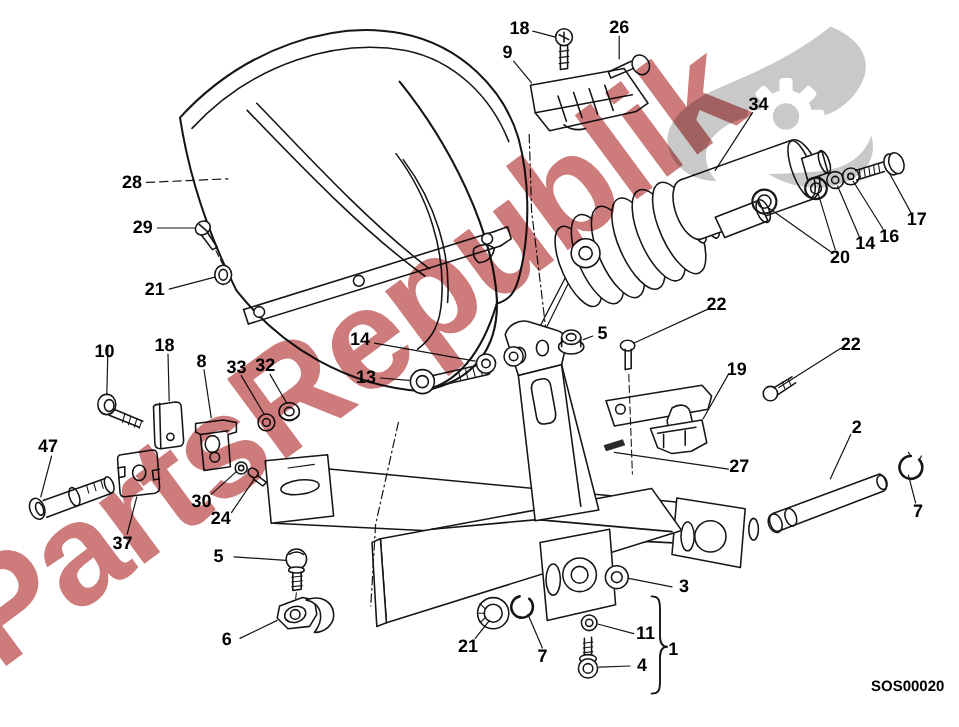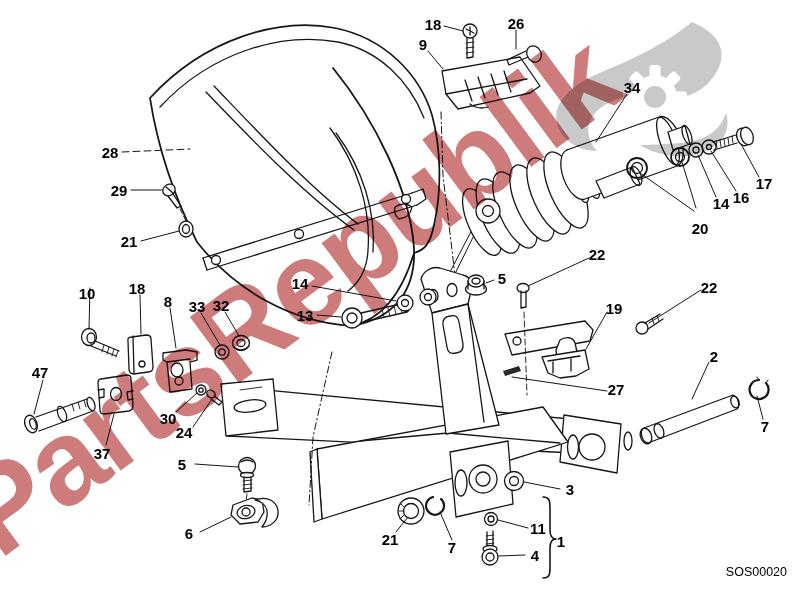--- a/index.html
+++ b/index.html
@@ -4,21 +4,21 @@
 <style>
   html,body{margin:0;padding:0;background:#fff;}
   #stage{position:relative;width:799px;height:606px;background:#ffffff;overflow:hidden;
          font-family:"Liberation Sans", sans-serif;}
   #stage svg{position:absolute;left:0;top:0;}
   .art path,.art line,.art circle,.art ellipse,.art polyline,.art rect{vector-effect:non-scaling-stroke;}
   
   .co{position:absolute;transform:translate(-50%,-50%);font-weight:bold;font-size:15px;
       color:#000;letter-spacing:0;white-space:nowrap;}
   
-  .code{position:absolute;right:12px;top:565px;font-weight:normal;font-size:12.5px;color:#000;}
+  .code{position:absolute;right:12px;top:565px;font-weight:bold;font-size:12.5px;color:#000;}
   
   .wm-text{position:absolute;left:10px;top:455px;line-height:1;font-size:120px;font-weight:bold;
            letter-spacing:-2px;color:var(--wm-color,#cd7b7b);transform:rotate(-36.5deg);
            transform-origin:0 100%;mix-blend-mode:multiply;pointer-events:none;white-space:nowrap;}
   .wm-logo{position:absolute;left:540px;top:10px;width:205px;height:165px;
            mix-blend-mode:multiply;pointer-events:none;}
 </style>
 </head>
 <body>
 
@@ -360,21 +360,21 @@
   <span class="co" style="left:390px;top:539px">21</span>
   <span class="co" style="left:452px;top:547px">7</span>
   <span class="co" style="left:502px;top:278px">5</span>
   <span class="co" style="left:597px;top:254px">22</span>
   <span class="co" style="left:614px;top:308px">19</span>
   <span class="co" style="left:709px;top:287px">22</span>
   <span class="co" style="left:433px;top:24px">18</span>
   <span class="co" style="left:423px;top:44px">9</span>
   <span class="co" style="left:516px;top:23px">26</span>
   <span class="co" style="left:632px;top:87px">34</span>
-  <span class="co" style="left:700px;top:228px">20</span>
+  <span class="co" style="left:700px;top:215px">20</span>
   <span class="co" style="left:721px;top:203px">14</span>
   <span class="co" style="left:741px;top:197px">16</span>
   <span class="co" style="left:764px;top:183px">17</span>
   <span class="co" style="left:616px;top:389px">27</span>
   <span class="co" style="left:714px;top:356px">2</span>
   <span class="co" style="left:765px;top:426px">7</span>
   <span class="co" style="left:570px;top:489px">3</span>
   <span class="co" style="left:538px;top:528px">11</span>
   <span class="co" style="left:561px;top:541px">1</span>
   <span class="co" style="left:535px;top:555px">4</span>

